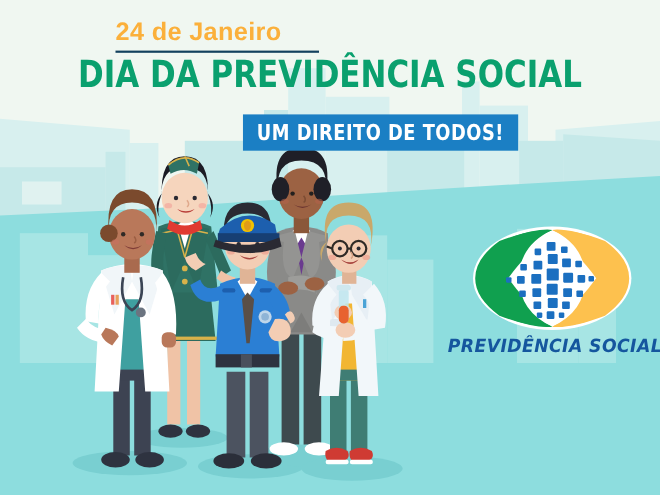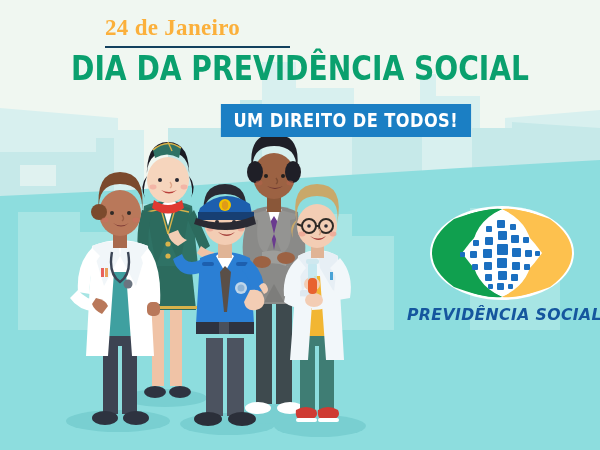--- a/index.html
+++ b/index.html
@@ -10,21 +10,21 @@
   }
   #poster{position:relative;width:600px;height:450px;overflow:hidden;background:#f0f7f1;}
   #poster svg.layer{position:absolute;left:0;top:0;width:600px;height:450px;}
 
   
   .textwrap{position:absolute;left:0;top:0;width:600px;height:150px;z-index:40;
             text-align:center;pointer-events:none;}
   .date{
     position:absolute;left:105px;top:15px;
     font-size:23px;font-weight:bold;color:#fbb03b;
-    letter-spacing:.3px;font-family:Liberation Serif, serif;
+    letter-spacing:.3px;font-family:Liberation Sans, sans-serif;
     text-align:left;
   }
   .rule{position:absolute;left:105px;top:46px;width:185px;height:2px;background:#13415e;}
   .title{
     position:absolute;left:0;top:48px;width:600px;
     font-size:34px;font-weight:bold;color:#0aa06e;
     font-family:"DejaVu Sans Condensed","Liberation Sans Narrow","Liberation Sans",sans-serif;
     letter-spacing:0px;transform:scaleX(.92);transform-origin:center;
     line-height:40px;white-space:nowrap;
   }

